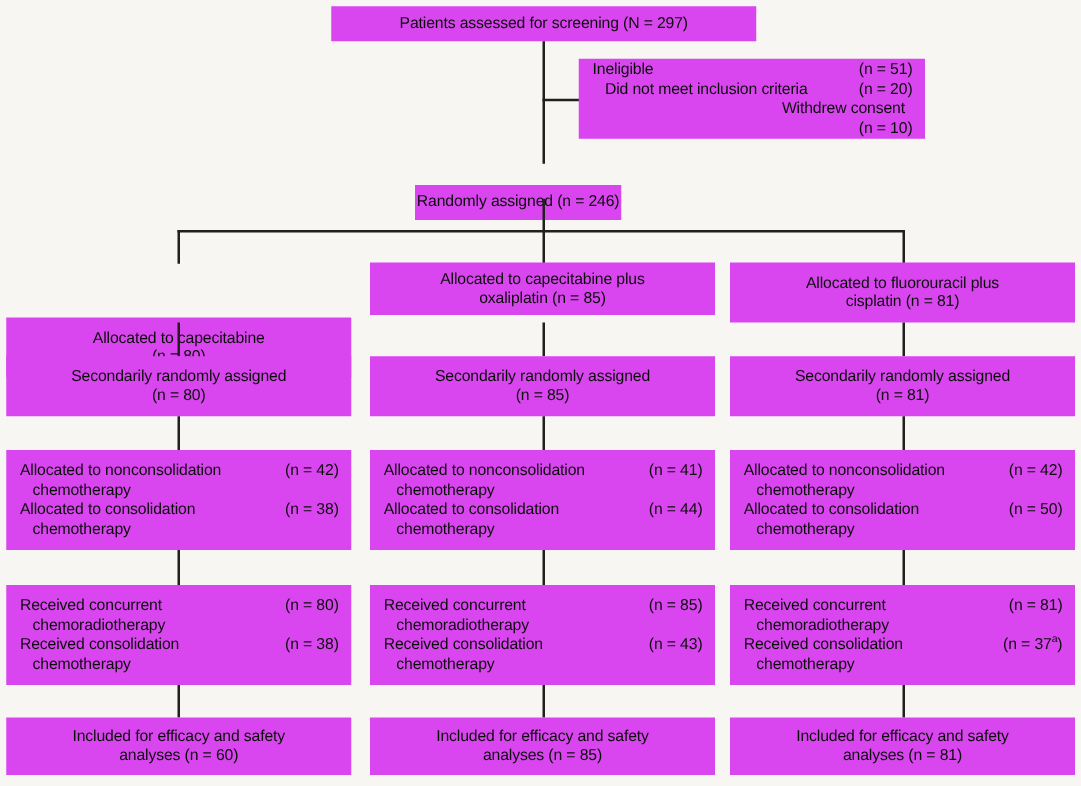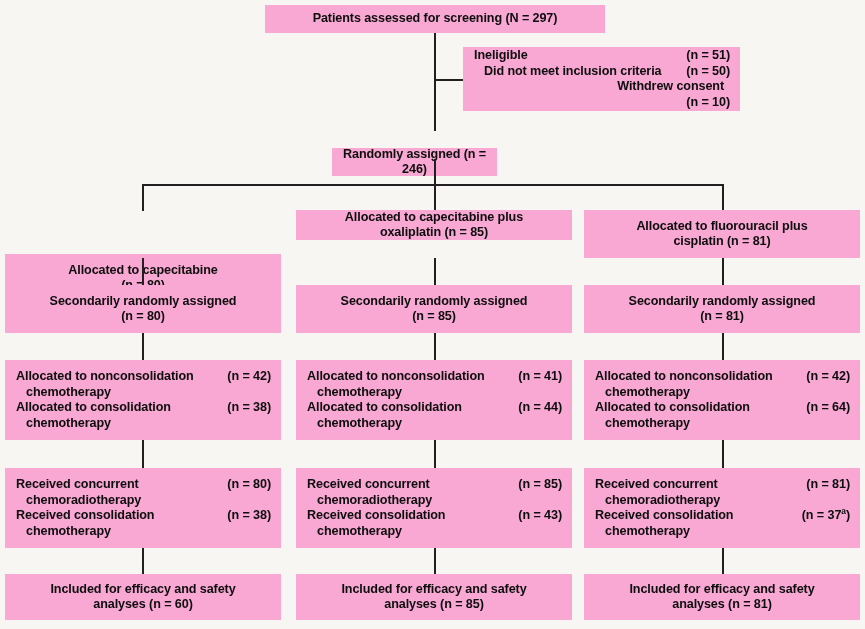--- a/index.html
+++ b/index.html
@@ -8,27 +8,26 @@
     background:#f7f6f3;
     font-family:"Liberation Sans", sans-serif;
     position:relative;
     overflow:hidden;
     color:#000;
   }
   #diagram{position:absolute;left:0;top:0;width:865px;height:629px;}
 
   .box{
     position:absolute;
-    background:#f9a8d4;
+    background:#d946ef;
     box-sizing:border-box;
     font-size:12.6px;
     line-height:15.5px;
     color:#0d0d0d;
     letter-spacing:-0.1px;
-    font-weight:bold;
   }
   .box.center{
     display:flex;
     flex-direction:column;
     align-items:center;
     justify-content:center;
     text-align:center;
   }
   .box.listed{
     padding:9px 10px 9px 11px;
@@ -64,21 +63,21 @@
 
   <div class="line hline" style="left:433.8px;top:78.8px;width:30px;"></div>
 
   <div class="box listed" style="left:463px;top:47px;width:277px;height:64px;">
     <div class="row">
       <span class="lbl">Ineligible</span>
       <span class="cnt">(n = 51)</span>
     </div>
     <div class="row" style="padding-left:10px;">
       <span class="lbl">Did not meet inclusion criteria</span>
-      <span class="cnt">(n = 50)</span>
+      <span class="cnt">(n = 20)</span>
     </div>
     <div class="row" style="padding-left:10px;flex-direction:column;">
       <span class="lbl">Withdrew consent</span>
       <span class="cnt">(n = 10)</span>
     </div>
   </div>
 
   <div class="box center" style="left:332px;top:148px;width:165px;height:28px;">
     <span>Randomly assigned (n = 246)</span>
   </div>
@@ -129,21 +128,21 @@
     </div>
     <div class="cont">chemotherapy</div>
   </div>
   <div class="line vline" style="left:142px;top:548px;height:26px;"></div>
 
   <div class="box center" style="left:5px;top:574px;width:276px;height:46px;">
     <span>Included for efficacy and safety</span>
     <span>analyses (n = 60)</span>
   </div>
 
-  <div class="box center" style="left:296px;top:210px;width:276px;height:30px;">
+  <div class="box center" style="left:296px;top:210px;width:276px;height:42px;">
     <span>Allocated to capecitabine plus</span>
     <span>oxaliplatin (n = 85)</span>
   </div>
   <div class="line vline" style="left:433.8px;top:258px;height:27px;"></div>
 
   <div class="box center" style="left:296px;top:285px;width:276px;height:48px;">
     <span>Secondarily randomly assigned</span>
     <span>(n = 85)</span>
   </div>
   <div class="line vline" style="left:433.8px;top:333px;height:27px;"></div>
@@ -194,21 +193,21 @@
   <div class="line vline" style="left:721.6px;top:333px;height:27px;"></div>
 
   <div class="box listed" style="left:584px;top:360px;width:276px;height:80px;">
     <div class="row">
       <span class="lbl">Allocated to nonconsolidation</span>
       <span class="cnt">(n = 42)</span>
     </div>
     <div class="cont">chemotherapy</div>
     <div class="row">
       <span class="lbl">Allocated to consolidation</span>
-      <span class="cnt">(n = 64)</span>
+      <span class="cnt">(n = 50)</span>
     </div>
     <div class="cont">chemotherapy</div>
   </div>
   <div class="line vline" style="left:721.6px;top:440px;height:28px;"></div>
 
   <div class="box listed" style="left:584px;top:468px;width:276px;height:80px;">
     <div class="row">
       <span class="lbl">Received concurrent</span>
       <span class="cnt">(n = 81)</span>
     </div>

